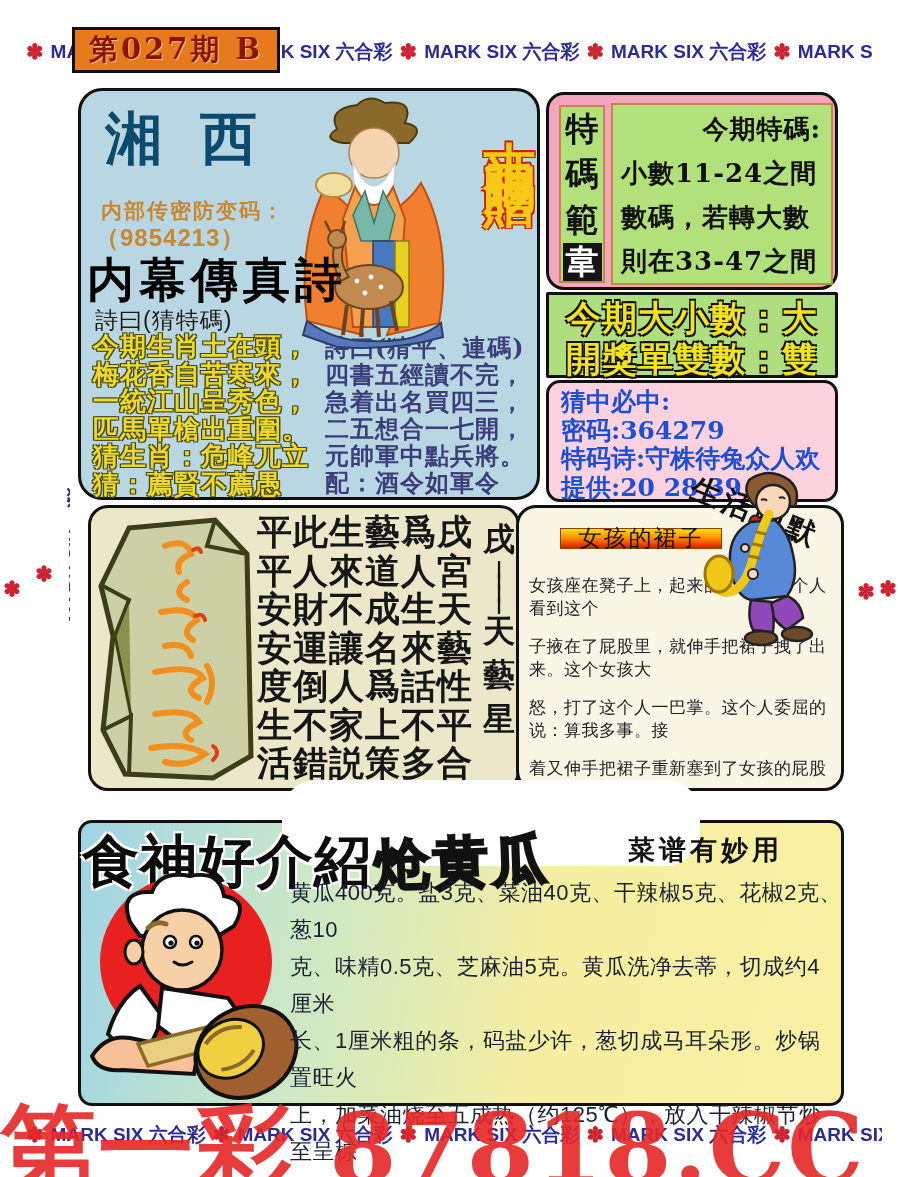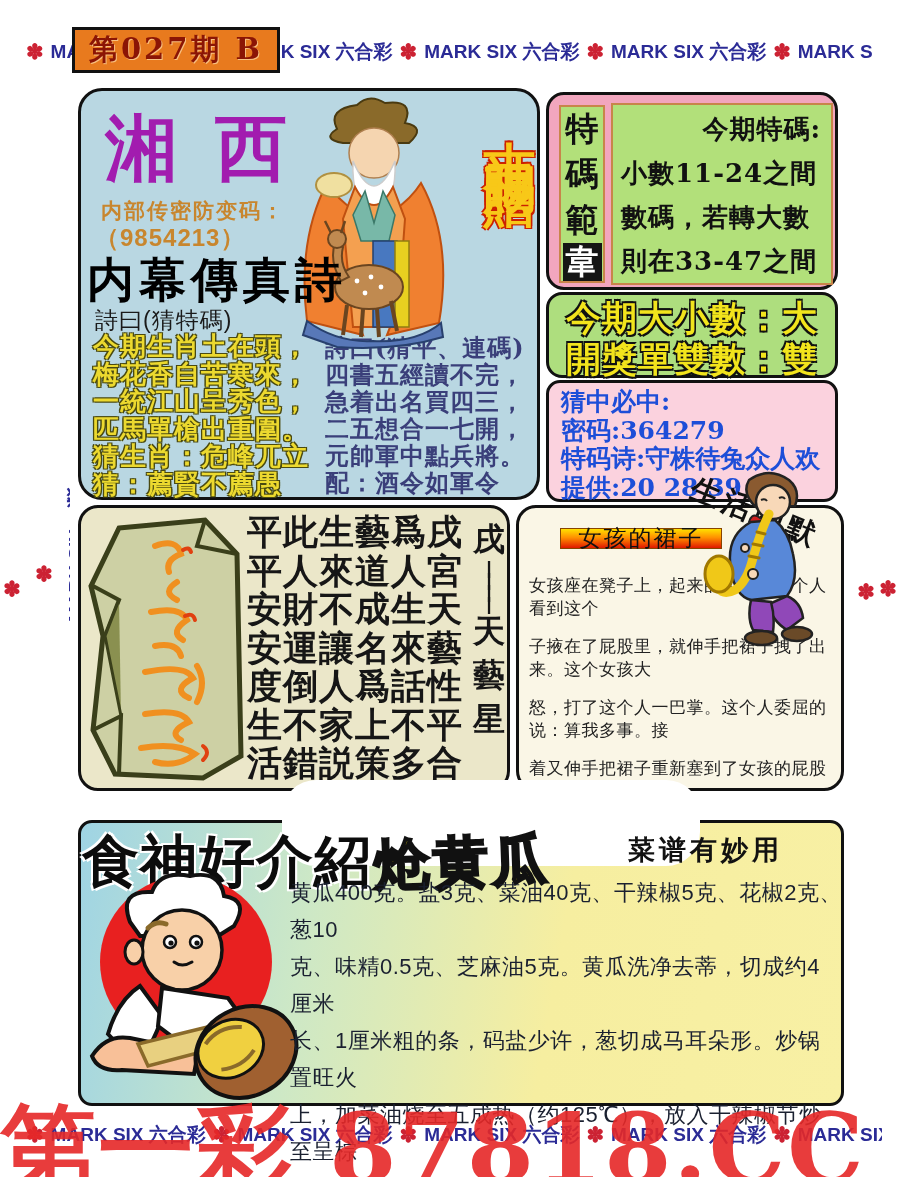--- a/index.html
+++ b/index.html
@@ -28,21 +28,21 @@
     left:72px; top:27px; width:208px; height:46px; z-index:10;
     background:#e87a1e; border:3px solid #111; color:#8b1505;
     font-size:29px; font-weight:bold; letter-spacing:3px;
     display:flex; align-items:center; justify-content:center;
     font-family:"DejaVu Serif", serif; text-shadow:1px 1px 0 #f8c080;
   }
 
   
   .panel { border:3.5px solid #111; z-index:2; }
   .panel-left { left:78px; top:88px; width:462px; height:412px; background:#b9d7e2; border-radius:24px; }
-  .xiangxi { left:24px; top:10px; font-size:72px; font-weight:bold; color:#a21caf;
+  .xiangxi { left:24px; top:10px; font-size:57px; font-weight:bold; color:#0c4a6e;
              font-family:"DejaVu Serif", serif; letter-spacing:38px; white-space:nowrap; }
   .code-label { left:20px; top:106px; font-size:21px; font-weight:bold; color:#c8862e; letter-spacing:2px; }
   .code-value { left:14px; top:131px; font-size:24px; font-weight:bold; color:#c8862e; letter-spacing:1px; }
   .deity { left:196px; top:0px; width:190px; height:258px; z-index:1; }
   .gift-vertical { left:394px; top:8px; height:252px; writing-mode:vertical-rl;
     font-size:52px; font-weight:bold; font-family:"DejaVu Serif", serif; color:#f8c818; letter-spacing:12px;
     text-shadow:1.5px 1.5px 0 #cc2200,-1.5px -1.5px 0 #cc2200,1.5px -1.5px 0 #cc2200,-1.5px 1.5px 0 #cc2200; z-index:2; }
   .inner-subtitle { left:6px; top:158px; font-size:47px; font-weight:900; color:#000000;
     font-family:"DejaVu Serif", serif; letter-spacing:5px; white-space:nowrap; z-index:3; }
   .poem1-cap { left:14px; top:214px; font-size:23px; color:#1a1a1a; letter-spacing:1px; }
@@ -58,29 +58,29 @@
     display:flex; flex-direction:column; align-items:center; justify-content:space-around;
     font-size:33px; font-weight:900; color:#111; }
   .fanwei-box span:last-child { background:#151515; color:#fff; padding:0 3px; line-height:38px; }
   .range-box { left:62px; top:8px; width:222px; height:182px; background:#b2e07a; border:2.5px solid #c8854a;
     font-family:"DejaVu Serif", serif; font-size:26px; font-weight:bold; color:#111;
     line-height:44px; padding:2px 8px; letter-spacing:1px; }
   .range-box div:first-child { text-align:right; padding-right:2px; }
 
   
   .box-size { left:546px; top:292px; width:292px; height:86px; background:#aede7e; border:3.5px solid #111;
-    border-radius:16px; text-align:center; font-size:35px; font-weight:900; color:#f2e41c;
+    border-radius:2px; text-align:center; font-size:35px; font-weight:900; color:#f2e41c;
     line-height:41px; letter-spacing:1px; padding-top:2px;
     text-shadow:1.6px 1.6px 0 #111,-1.6px -1.6px 0 #111,1.6px -1.6px 0 #111,-1.6px 1.6px 0 #111; z-index:2; }
   .box-tips { left:546px; top:380px; width:292px; height:122px; background:#fbd2de; border:3px solid #111;
     border-radius:14px; padding:5px 12px; font-size:25px; font-weight:bold; color:#1d4ed8;
     line-height:28.5px; font-family:"DejaVu Serif", serif; z-index:2; }
 
   
-  .panel-puzzle { left:78px; top:505px; width:432px; height:286px; background:#ebe7c9; border-radius:20px; }
+  .panel-puzzle { left:88px; top:505px; width:432px; height:286px; background:#ebe7c9; border-radius:20px; }
   .stone { left:4px; top:8px; width:162px; height:268px; }
   .puzzle-grid { left:166px; top:5px; font-size:35px; font-weight:900; color:#161616;
     line-height:38.5px; letter-spacing:1px; font-family:"DejaVu Sans", sans-serif; }
   .puzzle-right { left:392px; top:10px; display:flex; flex-direction:column; align-items:center;
     font-size:32px; font-weight:900; color:#161616; }
   .puzzle-right .dash { font-size:18px; line-height:12px; font-weight:900; }
 
   
   .panel-humor { left:516px; top:505px; width:328px; height:286px; background:#faf6e6; border-radius:20px; }
   .humor-titlebar { left:10px; top:20px; width:162px; height:21px;

